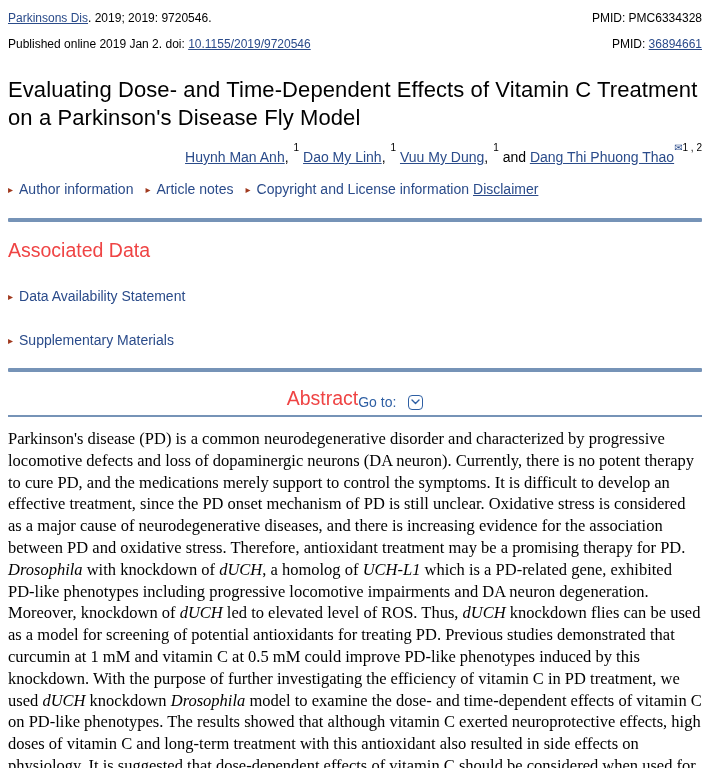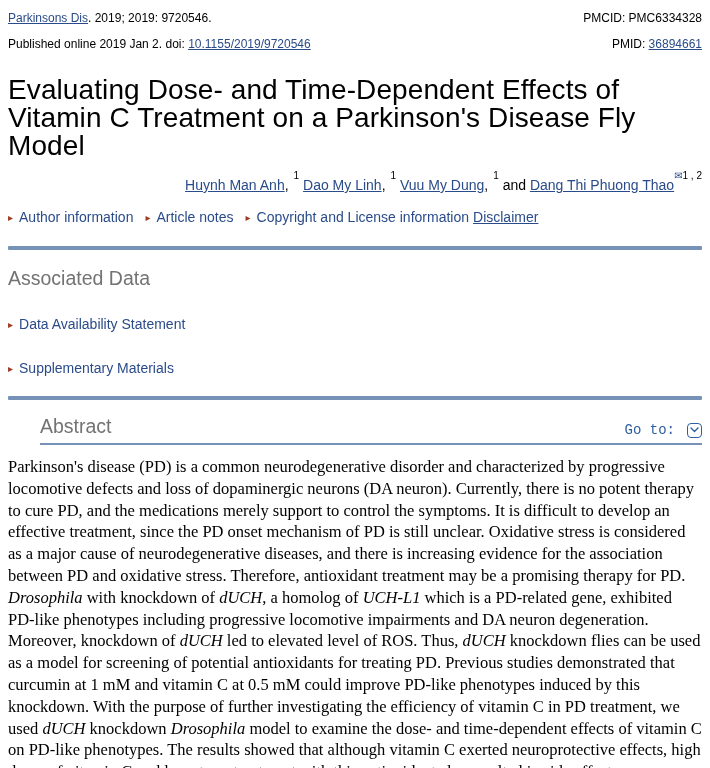--- a/index.html
+++ b/index.html
@@ -14,21 +14,21 @@
   
   .hdr-row {
     display: flex; justify-content: space-between;
     font-size: 12px; line-height: 18px; margin-bottom: 8px;
   }
   a.lnk { color: #2a4b8a; text-decoration: none; cursor: pointer; }
   a.lnk.u { text-decoration: underline; }
 
   
   .title {
-    font-size: 28px; font-weight: 400; line-height: 28px;
+    font-size: 22px; font-weight: 400; line-height: 28px;
     margin-top: 23px; letter-spacing: 0.1px;
   }
 
   
   .authors { margin-top: 16px; font-size: 14px; line-height: 18px; text-align: right; }
   .authors sup, .sup {
     font-size: 10px; position: relative; top: -5px; line-height: 0;
   }
   .authors .gap { display: inline-block; width: 5px; }
   .env-icon { color: #2a4b8a; font-size: 10px; text-decoration: none; cursor: pointer; }
@@ -39,31 +39,31 @@
     color: #a0391e; font-size: 10px; position: relative; top: -1px;
     margin-right: 6px;
   }
   .info-item { margin-right: 12px; white-space: nowrap; text-align: center; }
 
   
   .bar { height: 4px; background: #7693b7; margin-top: 18px; border-radius: 1px; }
 
   
   .sec-heading {
-    font-size: 19.5px; font-weight: 400; color: #737373; line-height: 23px;
+    font-size: 19.5px; font-weight: 400; color: #ef4444; line-height: 23px;
   }
   .assoc-heading { margin-top: 17px; }
   .assoc-item { margin-top: 26px; font-size: 14px; line-height: 17px; }
 
   
   .abs-row {
-    display: flex; justify-content: space-between; align-items: flex-end;
-    margin-top: 15px; border-bottom: 2px solid #7693b7; padding-bottom: 5px; margin-left: 32px;
+    display: flex; justify-content: center; align-items: flex-end;
+    margin-top: 15px; border-bottom: 2px solid #7693b7; padding-bottom: 5px;
   }
-  .goto { display: inline-flex; align-items: center; gap: 12px; font-family: Liberation Mono, monospace; }
+  .goto { display: inline-flex; align-items: center; gap: 12px; }
   .goto a { color: #2e5fa3; font-size: 14px; text-decoration: none; cursor: pointer; }
   .goto-icon {
     width: 15px; height: 15px; border: 1.3px solid #2e5fa3; border-radius: 4px;
     display: inline-flex; align-items: center; justify-content: center; cursor: pointer;
   }
   .goto-icon svg { display: block; }
 
   
   .abs-text {
     font-family: "Liberation Serif", serif;
@@ -74,21 +74,21 @@
 </style>
 </head>
 <body>
 
 <div class="page">
 
   <div class="hdr-row">
     <div>
       <a class="lnk u">Parkinsons Dis</a><span>. 2019; 2019: 9720546.</span>
     </div>
-    <div>PMCID: PMC6334328</div>
+    <div>PMID: PMC6334328</div>
   </div>
   <div class="hdr-row">
     <div>
       <span>Published online 2019 Jan 2. doi: </span><a class="lnk u">10.1155/2019/9720546</a>
     </div>
     <div>
       <span>PMID: </span><a class="lnk u">36894661</a>
     </div>
   </div>
 

